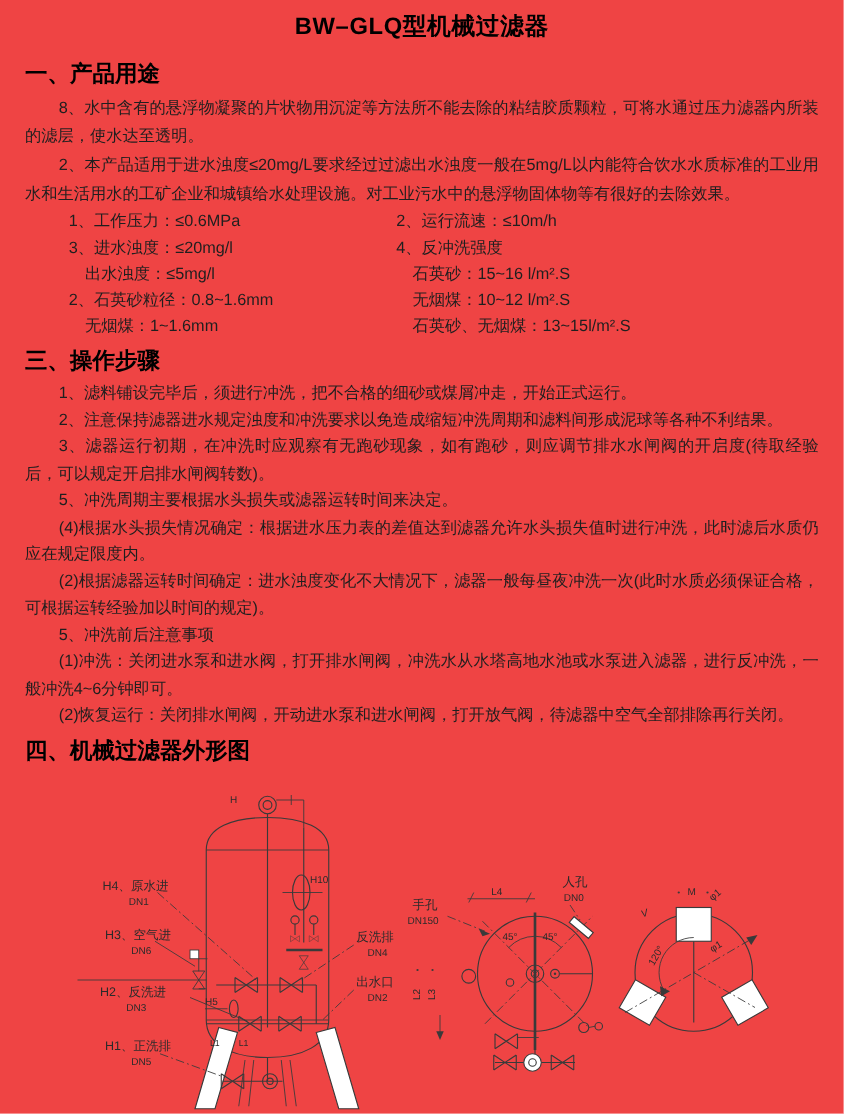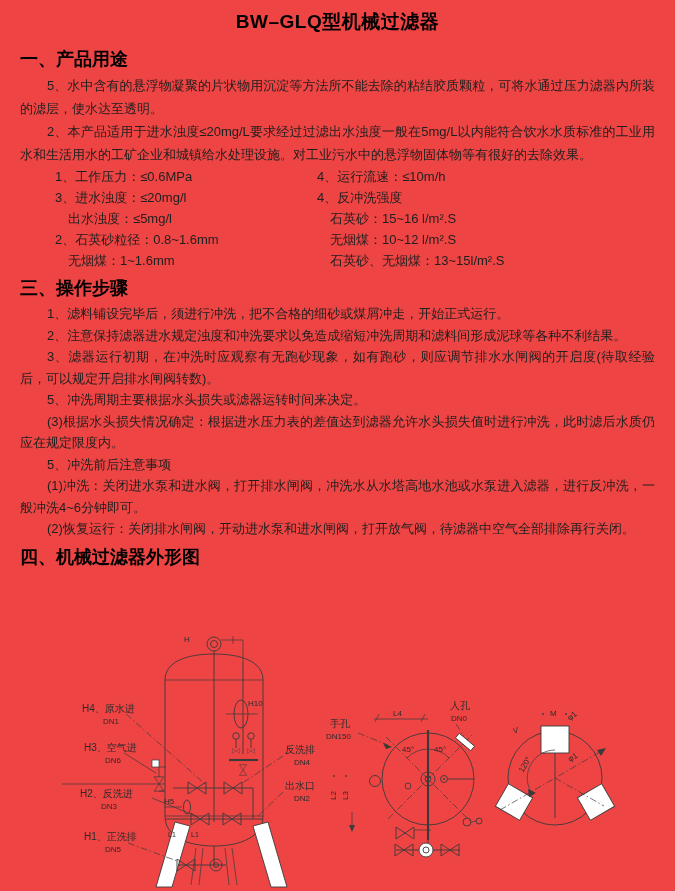--- a/index.html
+++ b/index.html
@@ -34,47 +34,48 @@
 </style>
 </head>
 <body>
 
 <div class="page">
   <div class="content">
 
     <h1 class="title">BW–GLQ型机械过滤器</h1>
 
     <h2 class="sec">一、产品用途</h2>
-    <p class="para">5、水中含有的悬浮物凝聚的片状物用沉淀等方法所不能去除的粘结胶质颗粒，可将水通过压力滤器内所装的滤层，使水达至透明。</p>
+    <p class="para">8、水中含有的悬浮物凝聚的片状物用沉淀等方法所不能去除的粘结胶质颗粒，可将水通过压力滤器内所装的滤层，使水达至透明。</p>
     <p class="para">2、本产品适用于进水浊度≤20mg/L要求经过过滤出水浊度一般在5mg/L以内能符合饮水水质标准的工业用水和生活用水的工矿企业和城镇给水处理设施。对工业污水中的悬浮物固体物等有很好的去除效果。</p>
 
     <div class="specs">
       <div class="col">
         <div class="spec-line">1、工作压力：≤0.6MPa</div>
         <div class="spec-line">3、进水浊度：≤20mg/l</div>
         <div class="spec-line ind">出水浊度：≤5mg/l</div>
         <div class="spec-line">2、石英砂粒径：0.8~1.6mm</div>
         <div class="spec-line ind">无烟煤：1~1.6mm</div>
       </div>
       <div class="col r">
-        <div class="spec-line">4、运行流速：≤10m/h</div>
+        <div class="spec-line">2、运行流速：≤10m/h</div>
         <div class="spec-line">4、反冲洗强度</div>
         <div class="spec-line ind">石英砂：15~16 l/m².S</div>
         <div class="spec-line ind">无烟煤：10~12 l/m².S</div>
         <div class="spec-line ind">石英砂、无烟煤：13~15l/m².S</div>
       </div>
     </div>
 
     <h2 class="sec">三、操作步骤</h2>
     <div class="steps">
       <p class="para">1、滤料铺设完毕后，须进行冲洗，把不合格的细砂或煤屑冲走，开始正式运行。</p>
       <p class="para">2、注意保持滤器进水规定浊度和冲洗要求以免造成缩短冲洗周期和滤料间形成泥球等各种不利结果。</p>
       <p class="para">3、滤器运行初期，在冲洗时应观察有无跑砂现象，如有跑砂，则应调节排水水闸阀的开启度(待取经验后，可以规定开启排水闸阀转数)。</p>
       <p class="para">5、冲洗周期主要根据水头损失或滤器运转时间来决定。</p>
-      <p class="para">(3)根据水头损失情况确定：根据进水压力表的差值达到滤器允许水头损失值时进行冲洗，此时滤后水质仍应在规定限度内。</p>
+      <p class="para">(4)根据水头损失情况确定：根据进水压力表的差值达到滤器允许水头损失值时进行冲洗，此时滤后水质仍应在规定限度内。</p>
+      <p class="para">(2)根据滤器运转时间确定：进水浊度变化不大情况下，滤器一般每昼夜冲洗一次(此时水质必须保证合格，可根据运转经验加以时间的规定)。</p>
       <p class="para">5、冲洗前后注意事项</p>
       <p class="para">(1)冲洗：关闭进水泵和进水阀，打开排水闸阀，冲洗水从水塔高地水池或水泵进入滤器，进行反冲洗，一般冲洗4~6分钟即可。</p>
       <p class="para">(2)恢复运行：关闭排水闸阀，开动进水泵和进水闸阀，打开放气阀，待滤器中空气全部排除再行关闭。</p>
     </div>
 
     <h2 class="sec">四、机械过滤器外形图</h2>
   </div>
 
   <svg class="drawing" width="675" height="265" viewBox="0 626 675 265">
     <defs>

